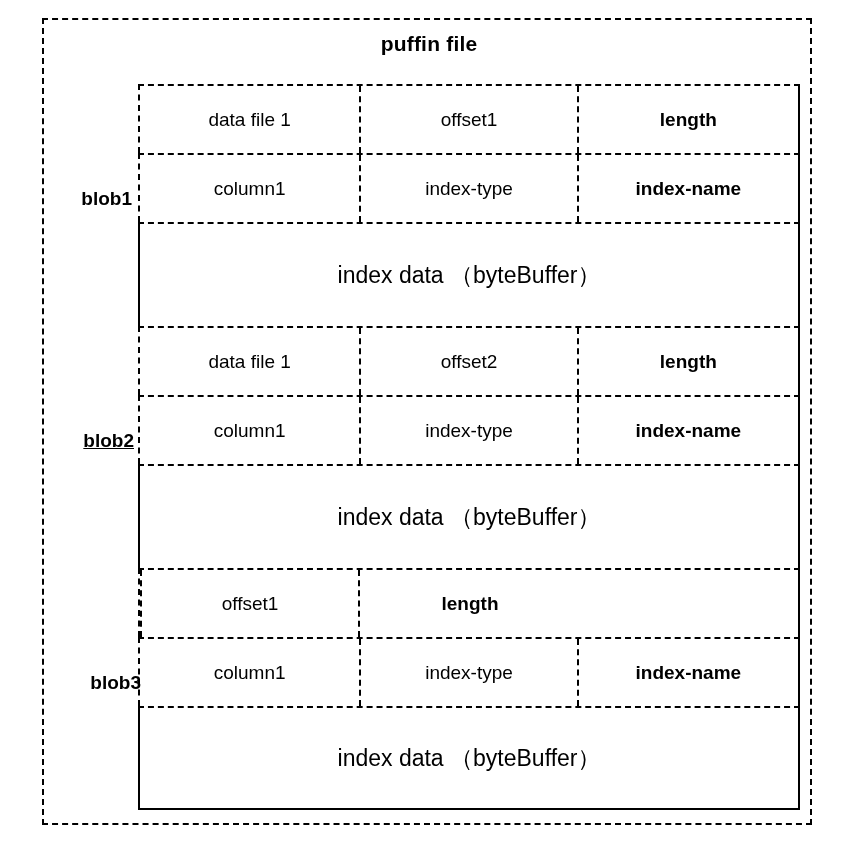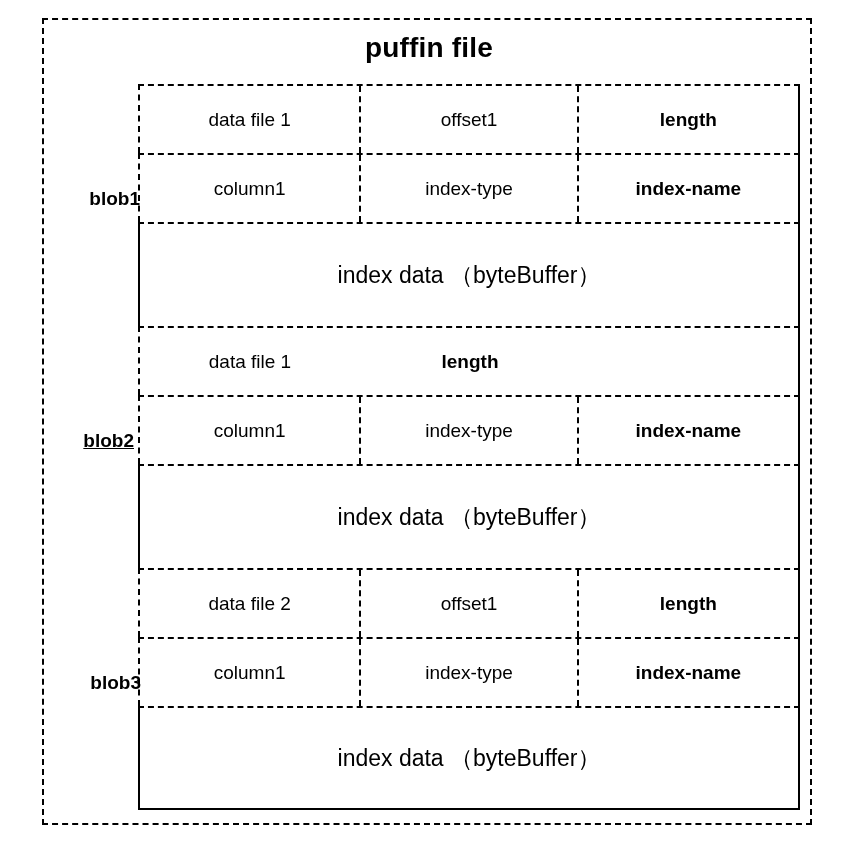--- a/index.html
+++ b/index.html
@@ -33,21 +33,21 @@
     box-sizing: border-box;
     background: #ffffff;
   }
 
   .puffin-title {
     position: absolute;
     left: 0;
     top: 12px;
     width: 770px;
     text-align: center;
-    font-size: 28px;
+    font-size: 21px;
     font-weight: bold;
     letter-spacing: 0.2px;
   }
 
   
   .blob-label {
     position: absolute;
     width: 84px;
     text-align: right;
     font-size: 19px;
@@ -111,56 +111,56 @@
 </style>
 </head>
 <body>
 
 <div id="canvas">
 
   <div class="puffin-box">
     <div class="puffin-title">puffin file</div>
   </div>
 
-  <div class="blob-label" style="left:56px; top:188px;">blob1</div>
+  <div class="blob-label" style="left:48px; top:188px;">blob1</div>
 
   <div class="blob-table" style="top:84px;">
     <div class="meta-row">
       <div class="cell c1">data file 1</div>
       <div class="cell c2">offset1</div>
       <div class="cell c3">length</div>
     </div>
     <div class="meta-row">
       <div class="cell c1">column1</div>
       <div class="cell c2">index-type</div>
       <div class="cell c3">index-name</div>
     </div>
     <div class="data-row">index data （byteBuffer）</div>
   </div>
 
   <div class="blob-label" style="left:50px; top:430px;text-decoration:underline;">blob2</div>
 
   <div class="blob-table" style="top:326px;">
     <div class="meta-row">
       <div class="cell c1">data file 1</div>
+      <div class="cell c2">offset2</div>
       <div class="cell c3">length</div>
     </div>
     <div class="meta-row">
       <div class="cell c1">column1</div>
       <div class="cell c2">index-type</div>
       <div class="cell c3">index-name</div>
     </div>
     <div class="data-row">index data （byteBuffer）</div>
   </div>
 
   <div class="blob-label" style="left:57px; top:672px;">blob3</div>
 
   <div class="blob-table blob-last" style="top:568px;">
     <div class="meta-row">
-      <div class="cell c1">data file 2</div>
       <div class="cell c2">offset1</div>
       <div class="cell c3">length</div>
     </div>
     <div class="meta-row">
       <div class="cell c1">column1</div>
       <div class="cell c2">index-type</div>
       <div class="cell c3">index-name</div>
     </div>
     <div class="data-row">index data （byteBuffer）</div>
   </div>

